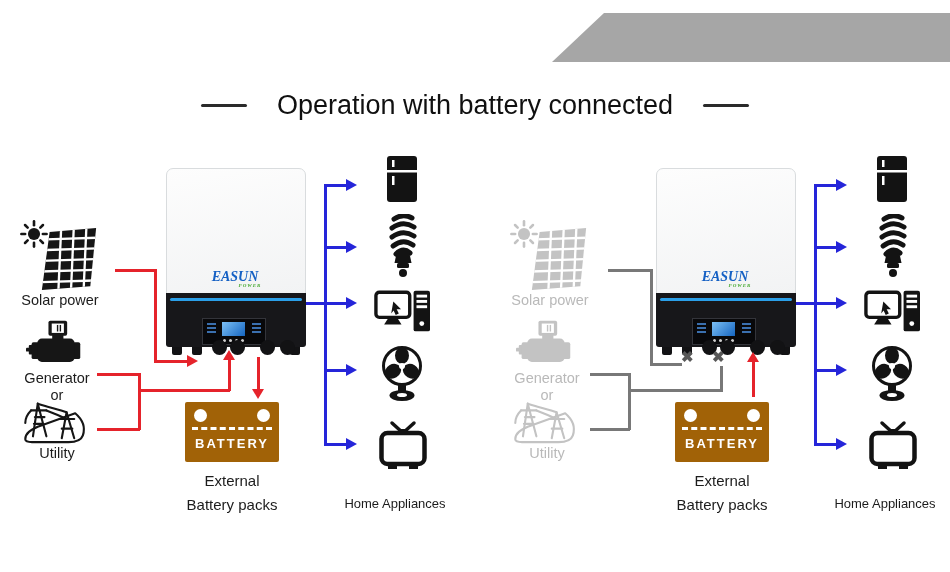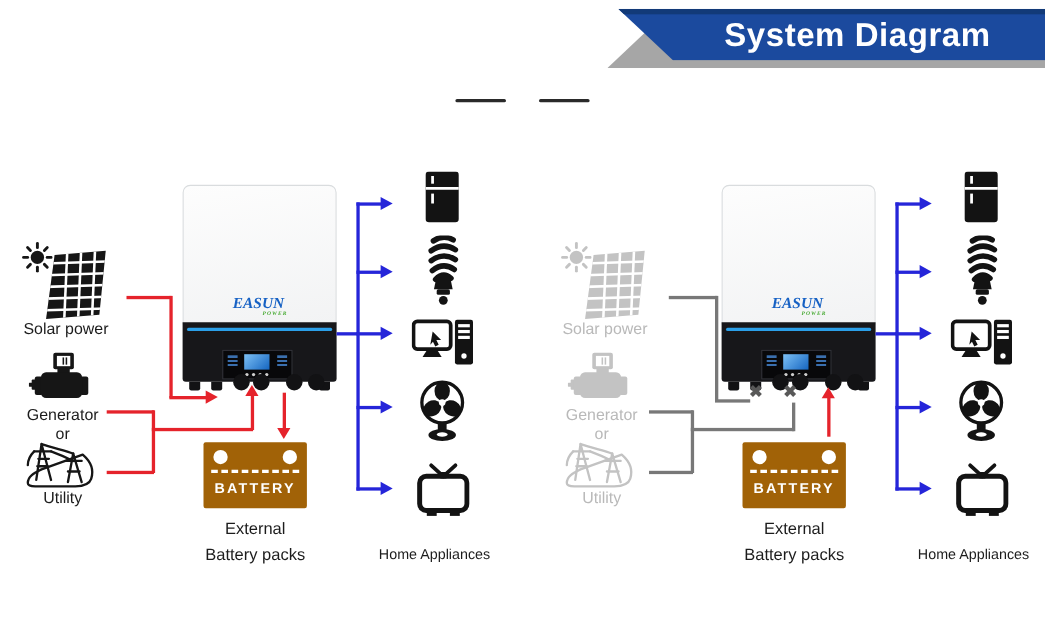--- a/index.html
+++ b/index.html
@@ -219,26 +219,24 @@
       <rect x="2.5" y="13" width="43" height="31" rx="6" fill="none" stroke="currentColor" stroke-width="4.5"></rect>
       <rect x="9" y="44" width="9" height="5" fill="currentColor"></rect>
       <rect x="30" y="44" width="9" height="5" fill="currentColor"></rect>
     </symbol>
   </defs>
 </svg>
 
 <div id="stage">
 
   <div class="banner-shadow"></div>
-  <div class="banner">
-    <div class="t">System Diagram</div>
-  </div>
 
   <div class="heading">
     <span class="dash"></span>
+    <span class="txt">Operation with battery connected</span>
     <span class="dash"></span>
   </div>
 
   <div class="diagram west">
     <div class="abs sun src-ic">
         <svg class="ic">
           <use href="#sym-sun"></use>
         </svg>
       </div>
     <div class="abs panel src-ic">

